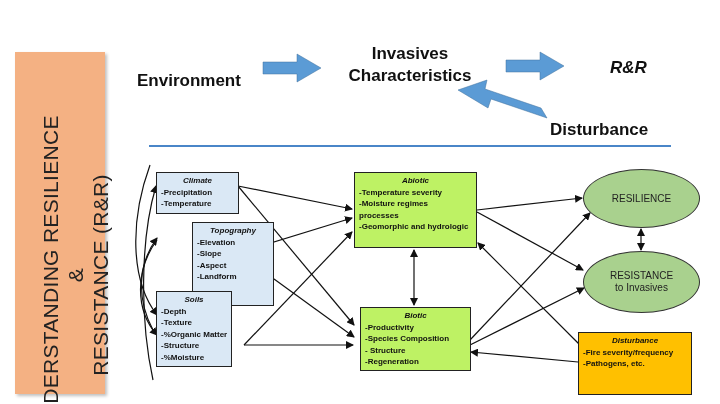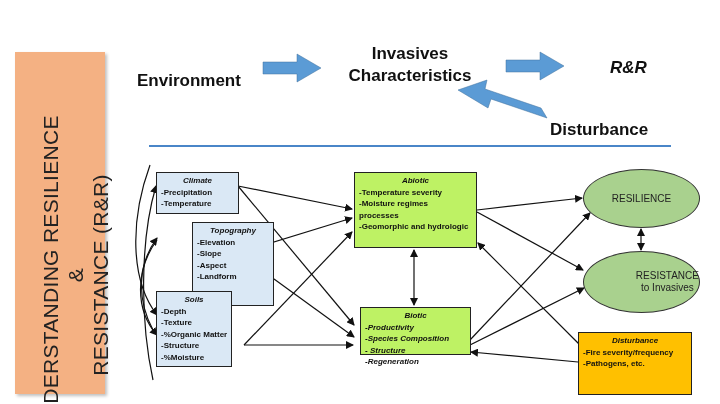--- a/index.html
+++ b/index.html
@@ -9,21 +9,21 @@
   .hdr { position: absolute; font-weight: bold; color: #111; font-size: 17px; text-align: center; line-height: 22px; }
   .rule { position: absolute; left: 149px; top: 145px; width: 522px; height: 2px; background: #4a86c8; }
   svg.links { position: absolute; left: 0; top: 0; }
   .box { position: absolute; border: 1px solid #222; box-sizing: border-box; font-size: 8px; font-weight: bold; line-height: 11.5px; color: #111; padding: 2px 4px; }
   .box .title { font-style: italic; text-align: center; display: block; }
   .blue { background: #dae8f5; }
   .orange { background: #bef264; }
   .gold { background: #ffc000; }
   .ell { position: absolute; background: #a9d18e; border: 1px solid #333; border-radius: 50%; box-sizing: border-box; display: flex; align-items: center; justify-content: center; text-align: center; font-size: 10px; line-height: 12px; color: #222; }
   .item { display: block; white-space: nowrap; }
-  .biotic .item { font-style: italic; }
+  .biotic .item { }
 </style>
 </head>
 <body>
 
 <div class="side-banner">
   <div class="side-text">
     <div>UNDERSTANDING RESILIENCE &amp;</div>
     <div>RESISTANCE (R&amp;R)</div>
   </div>
 </div>
@@ -98,32 +98,32 @@
   <span class="item">-%Moisture</span>
 </div>
 
 <div class="box orange" style="left:354px; top:172px; width:123px; height:76px;">
   <span class="title">Abiotic</span>
   <span class="item">-Temperature severity</span>
   <span class="item">-Moisture regimes</span>
   <span class="item">processes</span>
   <span class="item">-Geomorphic and hydrologic</span>
 </div>
-<div class="box orange biotic" style="left:360px; top:307px; width:111px; height:48px;">
+<div class="box orange biotic" style="left:360px; top:307px; width:111px; height:64px;">
   <span class="title">Biotic</span>
   <span class="item">-Productivity</span>
   <span class="item">-Species Composition</span>
   <span class="item">- Structure</span>
   <span class="item">-Regeneration</span>
 </div>
 
 <div class="ell" style="left:583px; top:169px; width:117px; height:59px;">
   <span>RESILIENCE</span>
 </div>
-<div class="ell" style="left:583px; top:251px; width:117px; height:62px;justify-content:flex-end;">
+<div class="ell" style="left:583px; top:251px; width:117px; height:62px;">
   <div>
     <div>RESISTANCE</div>
     <div>to Invasives</div>
   </div>
 </div>
 
 <div class="box gold" style="left:578px; top:332px; width:114px; height:63px;">
   <span class="title">Disturbance</span>
   <span class="item">-Fire severity/frequency</span>
   <span class="item">-Pathogens, etc.</span>

